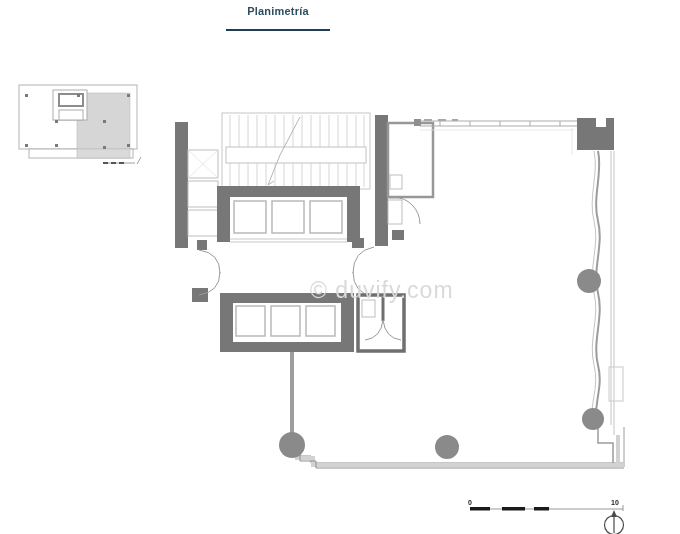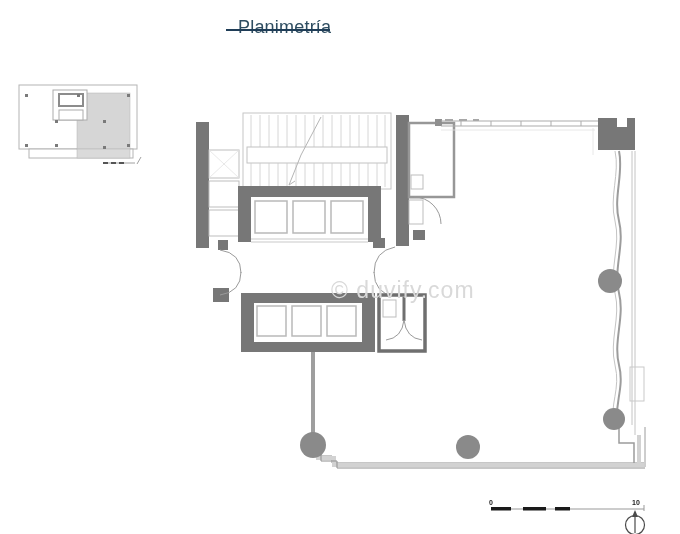--- a/index.html
+++ b/index.html
@@ -4,24 +4,24 @@
 <style>
   :root{
     --c-title:#2e4d61; --c-divider:#1f3d57; --c-wall_dark:#777777; --c-wall_mid:#8f8f8f;
     --c-wall_light:#b9b9b9; --c-line_light:#c9c9c9; --c-column:#8a8a8a; --c-shade:#d6d6d6;
     --c-watermark:#d9d9d9; --c-scale_ink:#1a1a1a; --c-background:#ffffff;
   }
   html,body{margin:0;padding:0;}
   body{width:680px;height:534px;background:var(--c-background);position:relative;overflow:hidden;
        font-family:"Liberation Sans",sans-serif;}
   .section-header{position:absolute;left:222px;top:1px;width:112px;text-align:center;}
-  .section-title{margin:16px;font-size:18px;font-weight:400;letter-spacing:.2px;color:var(--c-title);}
+  .section-title{margin:4px;font-size:11px;font-weight:700;letter-spacing:.2px;color:var(--c-title);}
   .title-underline{position:absolute;left:226px;top:29px;width:104px;height:2px;background:var(--c-divider);}
   .thumb{position:absolute;left:15px;top:78px;width:135px;height:90px;cursor:pointer;}
-  .plan{position:absolute;left:183px;top:105px;width:470px;height:429px;}
+  .plan{position:absolute;left:162px;top:105px;width:470px;height:429px;}
   svg{display:block;}
   .wall{fill:var(--c-wall_dark);}
   .wall-mid{fill:var(--c-wall_mid);}
   .cell{fill:#fff;stroke:var(--c-wall_light);stroke-width:1.5;}
   .box{fill:#fff;stroke:#bdbdbd;stroke-width:1;}
   .thin{stroke:var(--c-line_light);fill:none;stroke-width:1;}
   .xthin{stroke:#e2e2e2;fill:none;stroke-width:.8;}
   .tread{stroke:#cccccc;fill:none;stroke-width:.8;}
   .door{stroke:#9a9a9a;fill:none;stroke-width:1;}
   .mwall{fill:#fff;stroke:#979797;stroke-width:2.5;}

